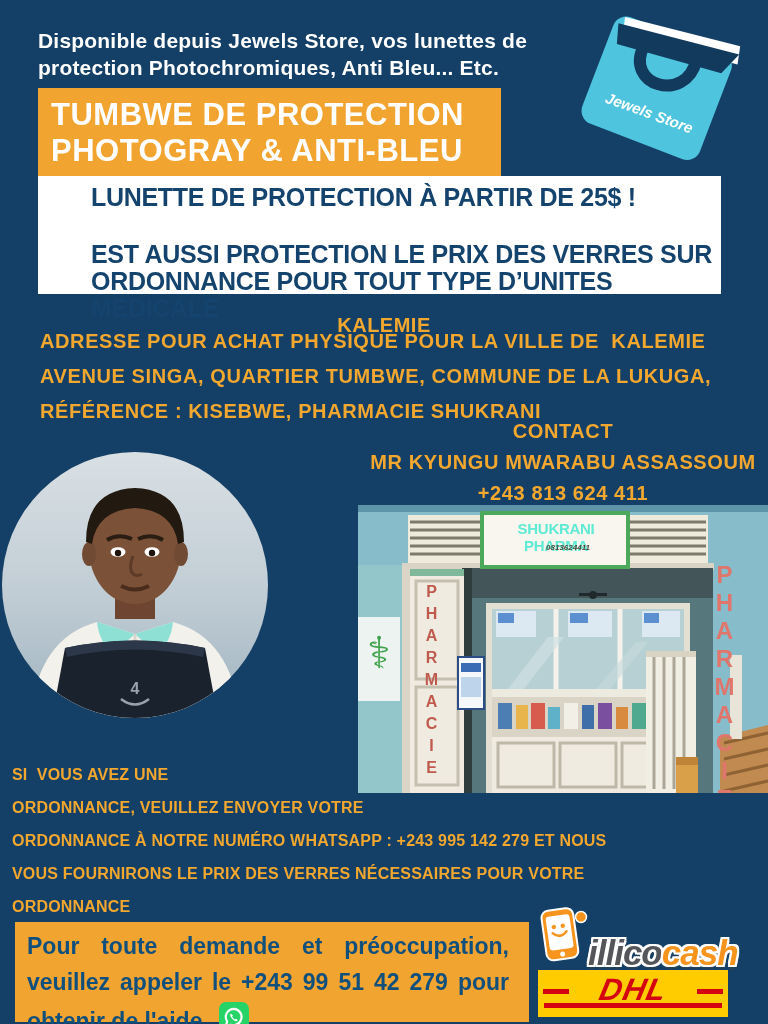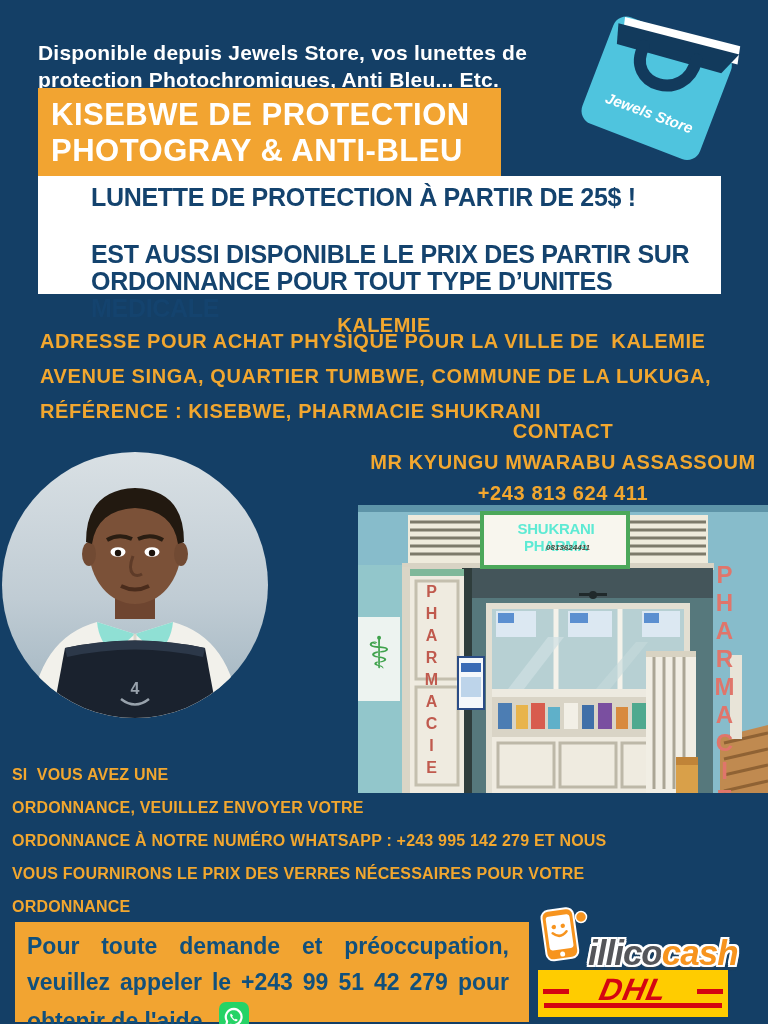--- a/index.html
+++ b/index.html
@@ -8,21 +8,21 @@
     background:#143F66;
     font-family:"Liberation Sans", sans-serif;
     overflow:hidden;
   }
   #stage{position:relative;width:768px;height:1024px;background:#143F66;overflow:hidden;}
   .abs{position:absolute;}
   .prewrap{white-space:pre-wrap;}
 
   
   .intro{left:38px;top:27px;width:580px;color:#FFFFFF;font-weight:bold;
-         font-size:21px;line-height:27px;letter-spacing:0.2px;margin-top:12px;}
+         font-size:21px;line-height:27px;letter-spacing:0.2px;}
 
   
   .bag{left:563px;top:0px;width:205px;height:175px;}
 
   
   .title-banner{left:38px;top:88px;width:463px;height:88px;background:#F2A431;}
   .title-banner .tb-text{padding:9px 0 0 13px;color:#FFFFFF;font-weight:bold;
       font-size:31px;line-height:36px;letter-spacing:0.5px;}
 
   
@@ -97,29 +97,29 @@
         <polygon points="40,36 158,22 162,40 44,52" fill="#FFFFFF"></polygon>
         <polygon points="36,44 160,30 150,54 42,64" fill="#123A5C"></polygon>
         <path d="M68 56 C 63 100, 128 96, 122 50" fill="none" stroke="#123A5C" stroke-width="12" stroke-linecap="round"></path>
         <text x="97" y="122" text-anchor="middle" font-size="15" font-style="italic" font-weight="bold" fill="#FFFFFF" transform="rotate(-1 97 122)">Jewels Store</text>
       </g>
     </svg>
   </div>
 
   <div class="abs title-banner">
     <div class="tb-text">
-      <div class="prewrap">KISEBWE DE PROTECTION</div>
+      <div class="prewrap">TUMBWE DE PROTECTION</div>
       <div class="prewrap">PHOTOGRAY &amp; ANTI-BLEU</div>
     </div>
   </div>
 
   <div class="abs offer-banner">
     <div class="offer-line1 prewrap">LUNETTE DE PROTECTION À PARTIR DE 25$ !</div>
     <div class="offer-rest">
-      <div class="prewrap">EST AUSSI DISPONIBLE LE PRIX DES PARTIR SUR</div>
+      <div class="prewrap">EST AUSSI PROTECTION LE PRIX DES VERRES SUR</div>
       <div class="prewrap">ORDONNANCE POUR TOUT TYPE D’UNITES MEDICALE</div>
     </div>
   </div>
 
   <div class="abs yellow city prewrap">KALEMIE</div>
 
   <div class="abs yellow address">
     <div class="prewrap">ADRESSE POUR ACHAT PHYSIQUE POUR LA VILLE DE  KALEMIE</div>
     <div class="prewrap">AVENUE SINGA, QUARTIER TUMBWE, COMMUNE DE LA LUKUGA,</div>
     <div class="prewrap">RÉFÉRENCE : KISEBWE, PHARMACIE SHUKRANI</div>

